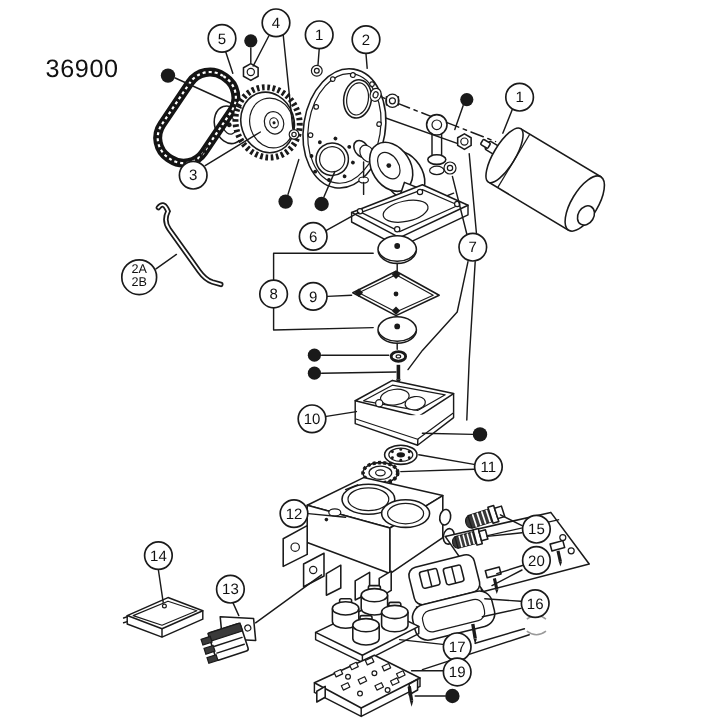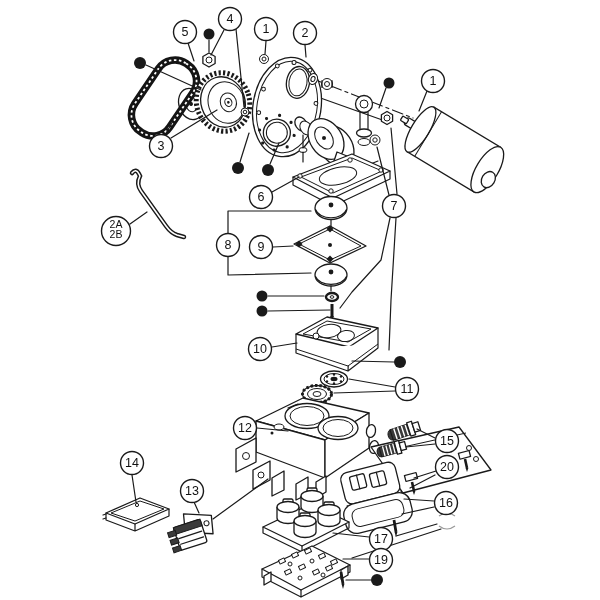--- a/index.html
+++ b/index.html
@@ -484,13 +484,14 @@
           <circle cx="192" cy="491" r="11.5" class="callout-circle"></circle>
           <text class="callout-text" x="192" y="495.3">13</text>
         </g>
         <g>
           <circle cx="132" cy="463" r="11.5" class="callout-circle"></circle>
           <text class="callout-text" x="132" y="467.3">14</text>
         </g>
       </g>
   </svg>
 
+  <div class="fig-number">36900</div>
 </div>
 
 </body></html>

